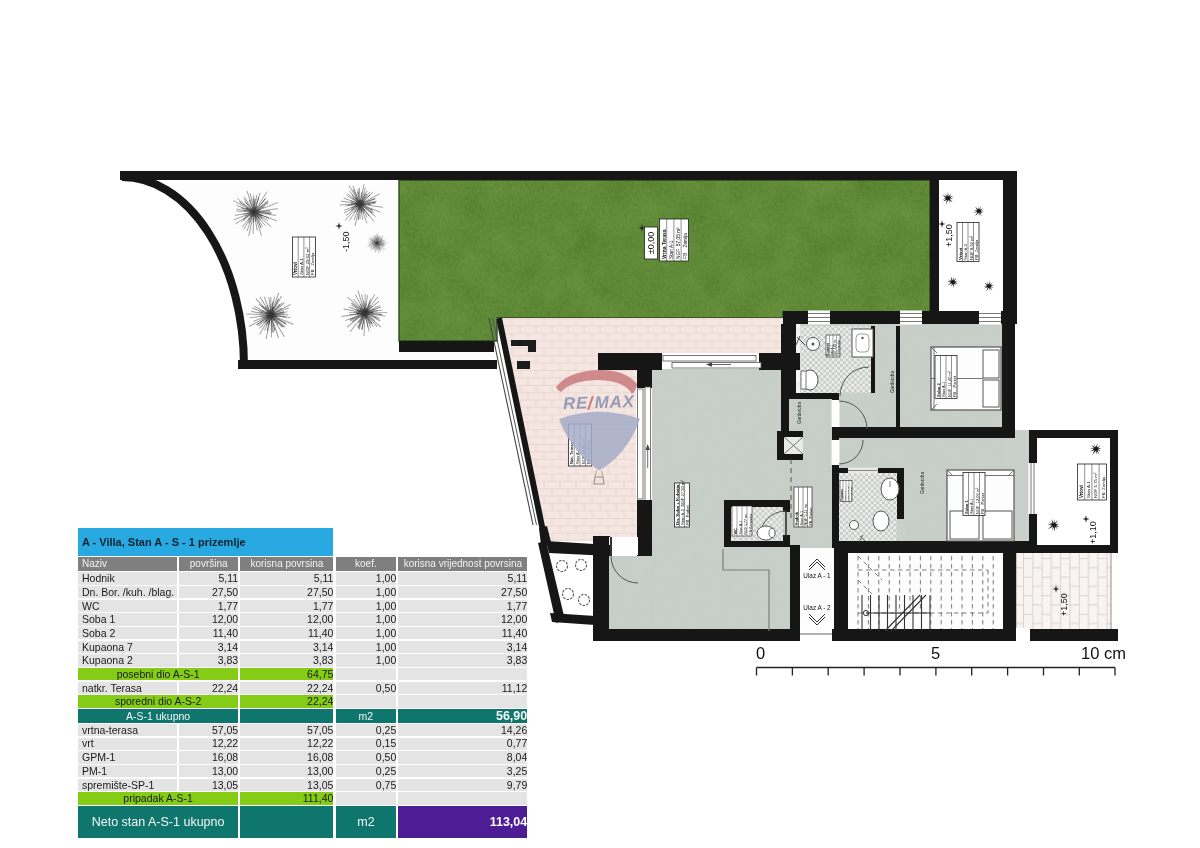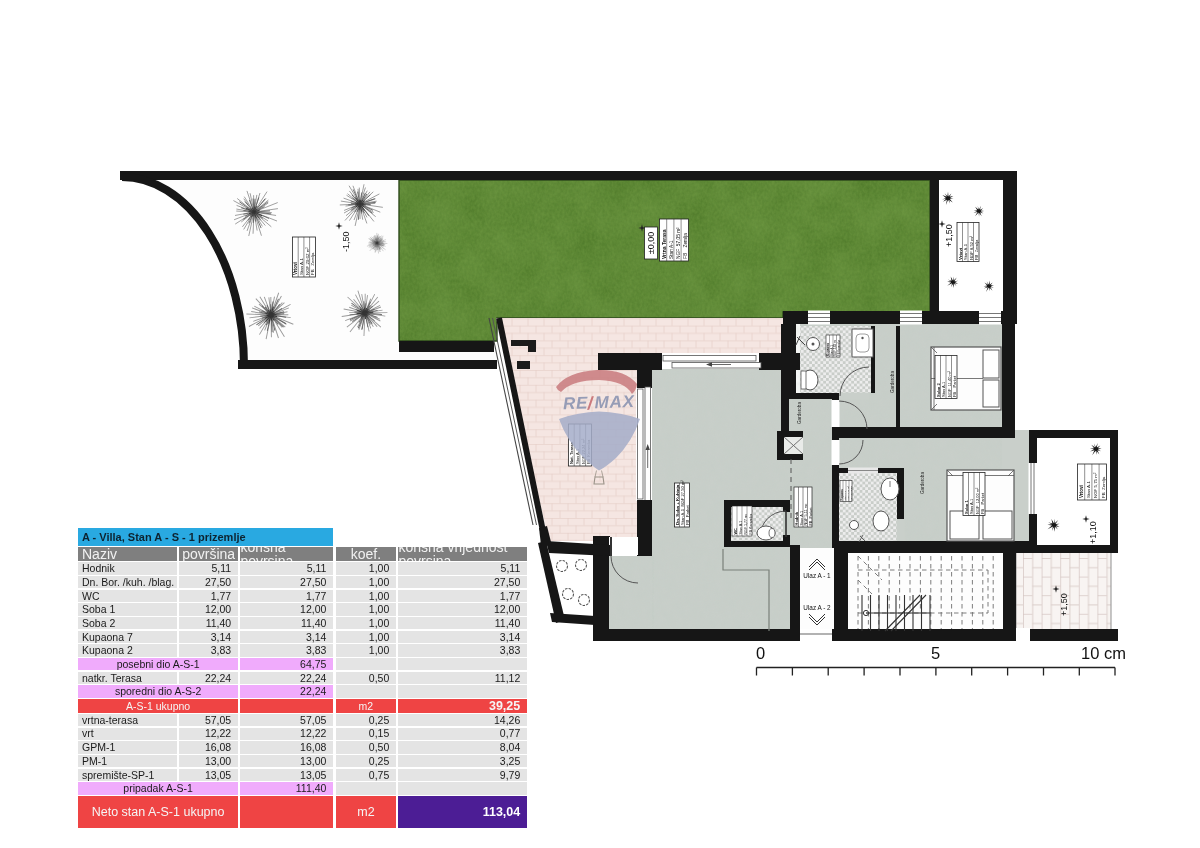--- a/index.html
+++ b/index.html
@@ -3,28 +3,28 @@
 <style>
 html,body{margin:0;padding:0;width:1200px;height:848px;background:#fff;overflow:hidden}
 body{font-family:"Liberation Sans",sans-serif}
 #wrap{position:relative;width:1200px;height:848px}
 svg{position:absolute;left:0;top:0}
 
 #tbl{position:absolute;left:78px;top:528px;width:452px;display:grid;
  grid-template-columns:99px 59px 93px 60.7px 128.8px;column-gap:2.2px;row-gap:1.3px;
  font-size:10.5px;color:#1a1a1a;line-height:1}
 #tbl .c{background:#e4e4e4;display:flex;align-items:center;height:12.4px;overflow:hidden}
-#tbl .t{background:#29a9e1;grid-column:1/4;height:18px;font-weight:bold;font-size:11px;color:#0d2330;align-items:center;display:flex;padding-left:4px}
+#tbl .t{background:#29a9e1;grid-column:1/4;height:28px;font-weight:bold;font-size:11px;color:#0d2330;align-items:center;display:flex;padding-left:4px}
 #tbl .te{background:#fff;grid-column:4/6;height:18px}
-#tbl .h{background:#7f7f7f;color:#f2f2f2;height:13.6px;display:flex;align-items:center;font-size:14px}
-#tbl .g{background:#f0abfc}
-#tbl .dk{background:#ef4444;color:#f5f5f5}
+#tbl .h{background:#7f7f7f;color:#f2f2f2;height:13.6px;display:flex;align-items:center;font-size:10px}
+#tbl .g{background:#84cc16}
+#tbl .dk{background:#0f766e;color:#f5f5f5}
 #tbl .cy{background:#4c1d95;color:#fff}
 #tbl .L{padding-left:4px;justify-content:flex-start}
-#tbl .R{padding-right:7px;justify-content:flex-end}
+#tbl .R{justify-content:flex-end}
 #tbl .C{justify-content:center}
 #tbl .big{height:13.5px}
 #tbl .neto{height:32px;font-size:12.5px}
 #tbl .bold{font-weight:bold;font-size:12.5px}
 </style></head><body>
 <div id="wrap">
 <svg width="1200" height="848" viewBox="0 0 1200 848">
 <defs>
 
 <pattern id="brick" width="16" height="14.8" patternUnits="userSpaceOnUse">
@@ -621,21 +621,21 @@
       <div class="c R">11,12</div>
 
  <div class="c g C" style="grid-column:1/3">sporedni dio A-S-2</div>
       <div class="c g R">22,24</div>
       <div class="c"></div>
       <div class="c"></div>
 
  <div class="c dk big C" style="grid-column:1/3">A-S-1 ukupno</div>
       <div class="c dk big"></div>
       <div class="c dk big C">m2</div>
-      <div class="c dk big R bold">39,25</div>
+      <div class="c dk big R bold">56,90</div>
 
  <div class="c L">vrtna-terasa</div>
       <div class="c R">57,05</div>
       <div class="c R">57,05</div>
       <div class="c R">0,25</div>
       <div class="c R">14,26</div>
 
  <div class="c L">vrt</div>
       <div class="c R">12,22</div>
       <div class="c R">12,22</div>

